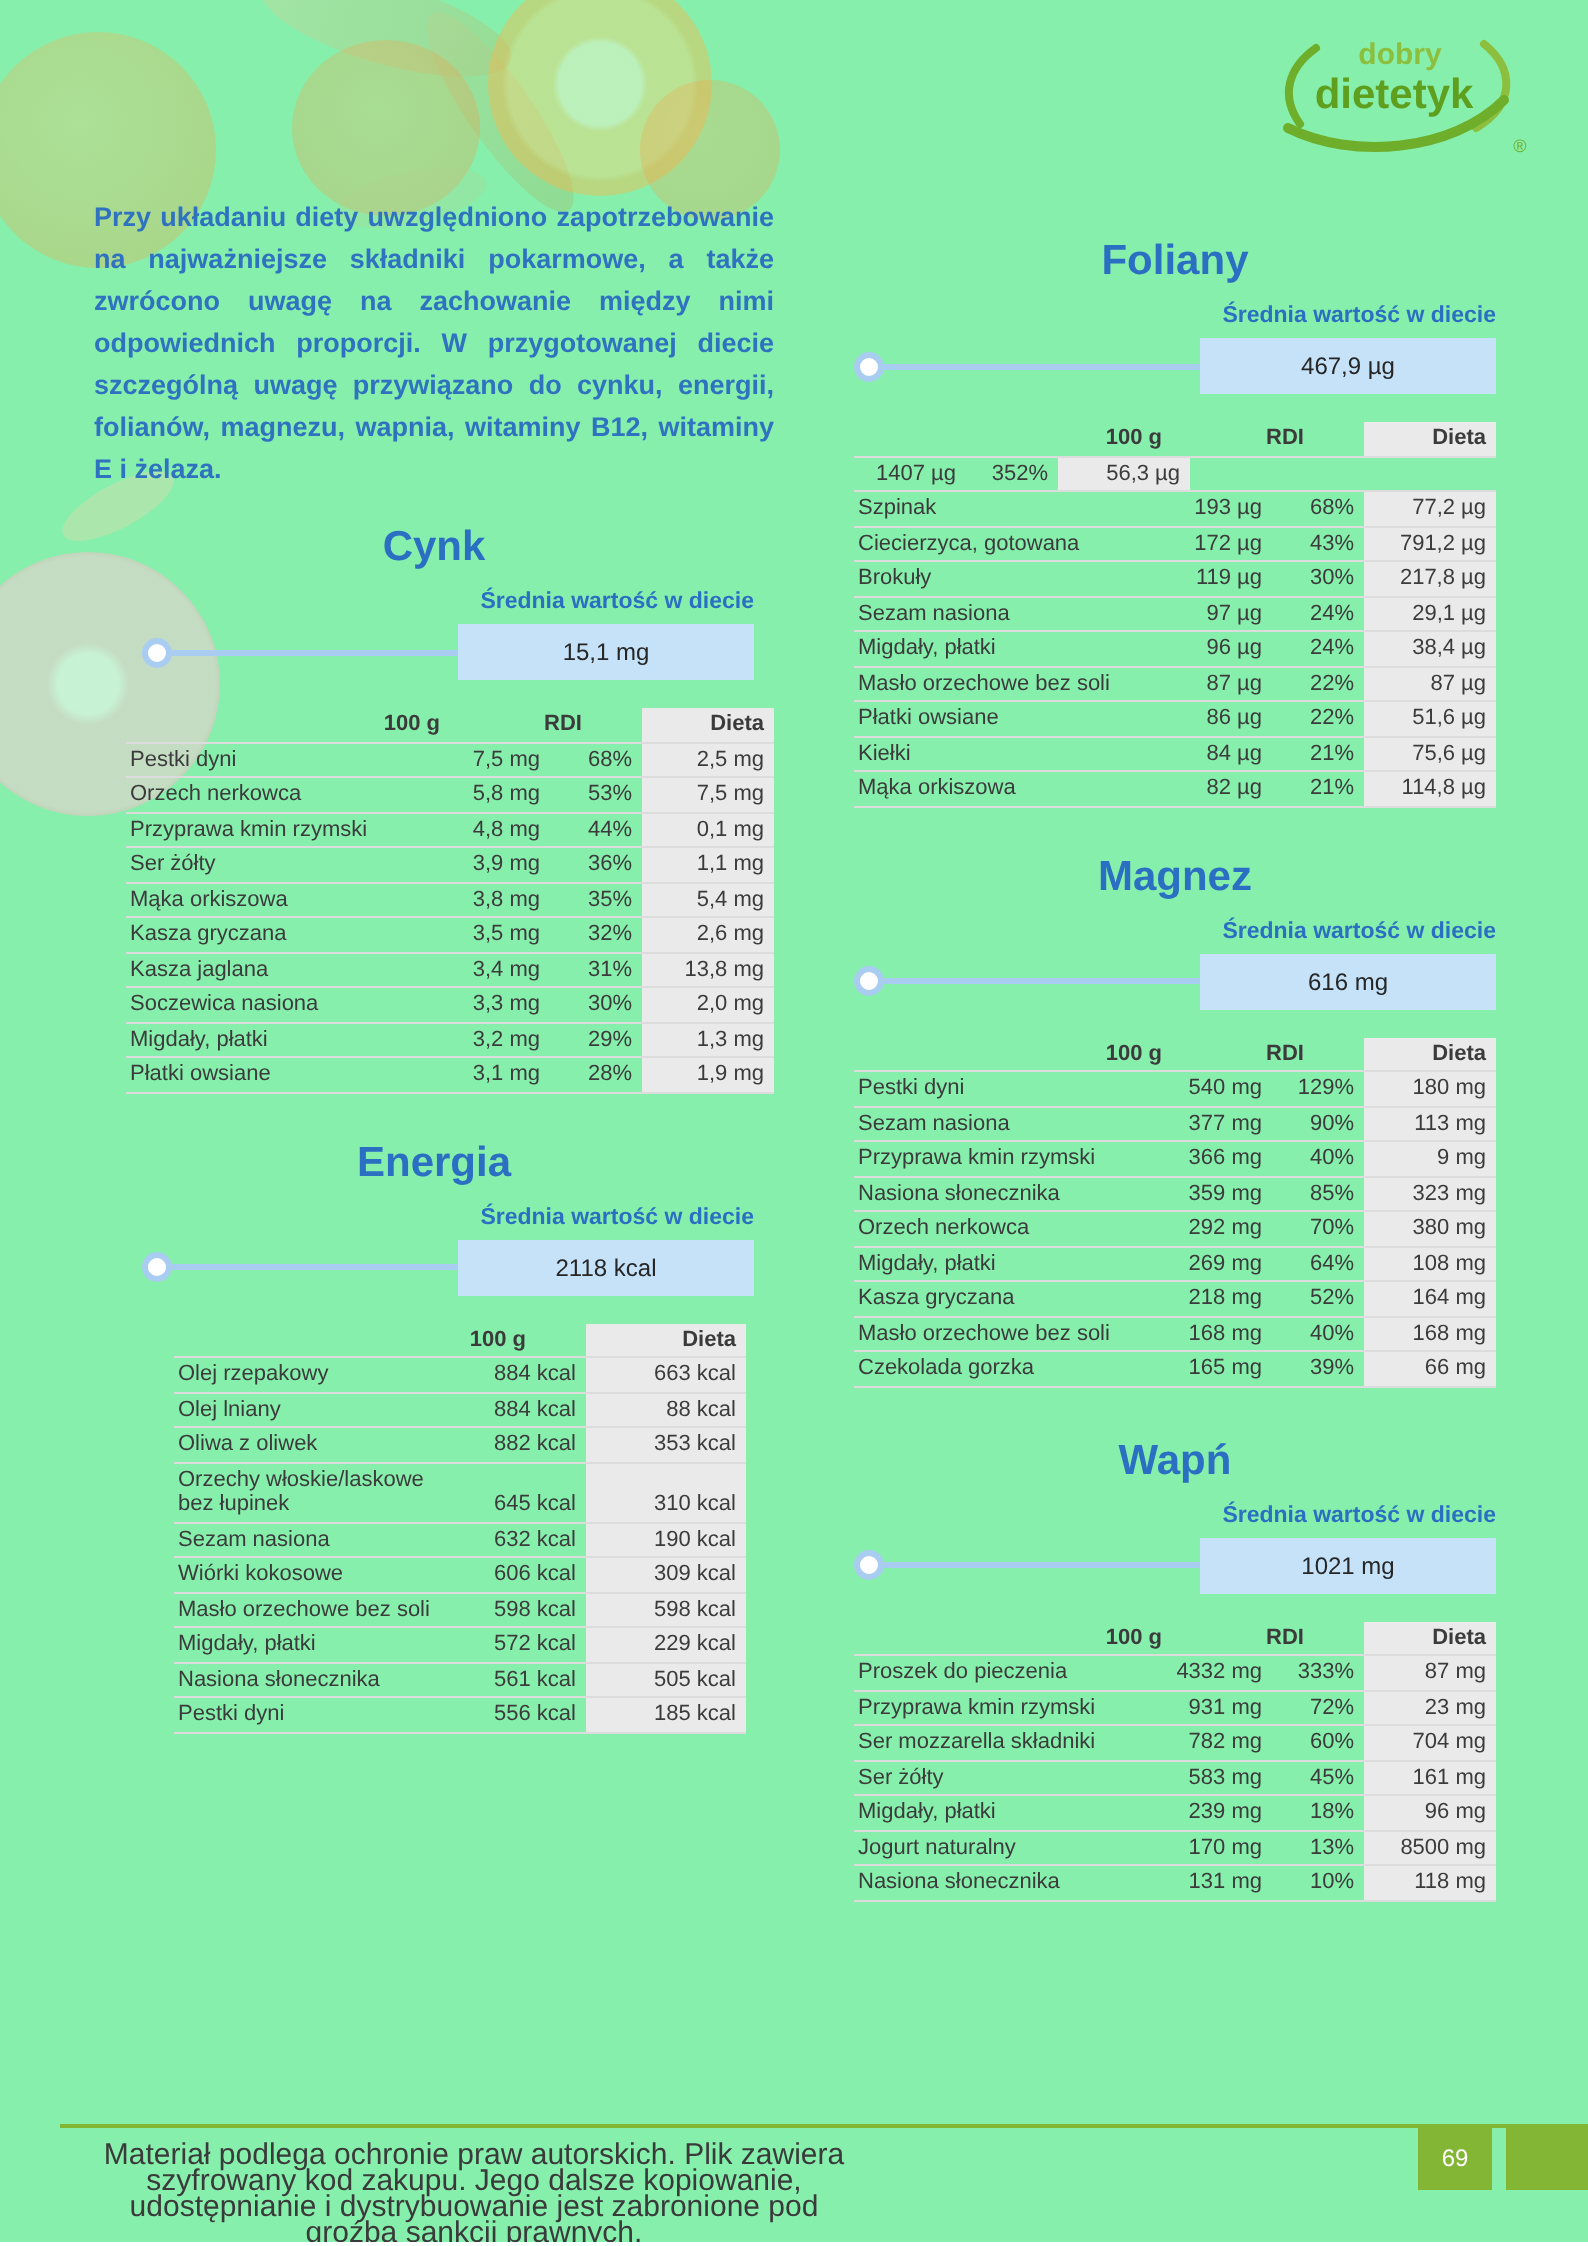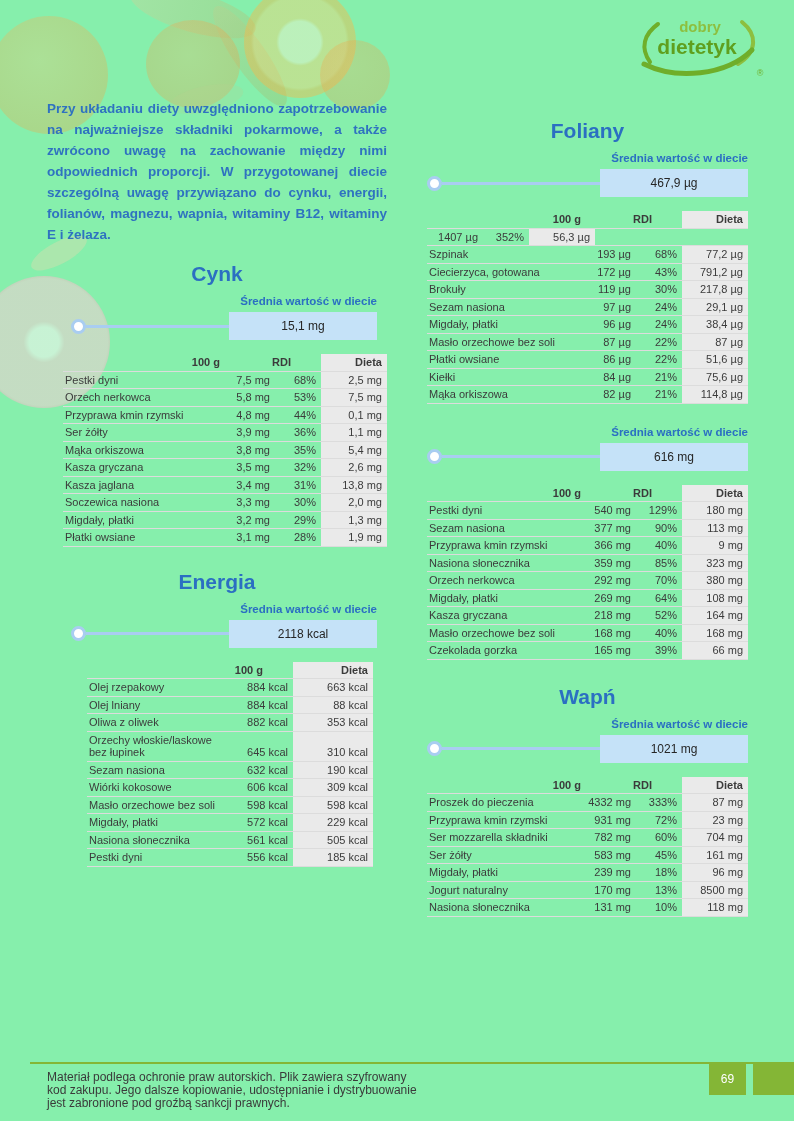--- a/index.html
+++ b/index.html
@@ -53,22 +53,22 @@
   .t-row{display:flex;align-items:flex-end;border-top:1px solid #dcdcdc;}
   .t-head{border-top:none;font-weight:bold;gap:25px;}
   .t-label{flex:1;padding:2px 4px 2px 2px;}
   .t-val{text-align:right;padding:2px 5px 2px 0;}
   .cols-3 .v0{flex:0 0 51px;} .cols-3 .v1{flex:0 0 41px;} .cols-3 .v2{flex:0 0 61px;}
   .cols-2 .v0{flex:0 0 59px;} .cols-2 .v1{flex:0 0 75px;}
   .t-val.dieta{background:#eaeaea;align-self:stretch;display:flex;
                align-items:flex-end;justify-content:flex-end;}
   
   .footer-line{position:absolute;left:30px;right:0;top:1062px;height:2px;background:#84b636;z-index:1;}
-  .footer-legal{position:absolute;left:47px;top:1071px;width:380px;font-size:12px;
-                line-height:13px;color:#3a3a3a;z-index:1;}
+  .footer-legal{position:absolute;left:47px;top:1071px;width:380px;font-size:15px;
+                line-height:13px;color:#3a3a3a;z-index:1;text-align:center;}
   .footer-site{position:absolute;right:97px;top:1134px;font-size:14px;font-weight:bold;
                color:#3d3d3d;z-index:1;}
   .page-badge{position:absolute;left:709px;top:1062px;width:37px;height:33px;background:#84b636;
               color:#fff;font-size:12px;display:flex;align-items:center;justify-content:center;z-index:2;}
   .corner-badge{position:absolute;left:753px;top:1062px;right:0;height:33px;background:#84b636;z-index:2;}
 </style>
 </head>
 <body>
 
 <div class="page">
@@ -316,20 +316,21 @@
           <div class="t-row">
             <div class="t-label">Mąka orkiszowa</div>
             <div class="t-val v0">82 µg</div>
             <div class="t-val v1">21%</div>
             <div class="t-val v2 dieta">114,8 µg</div>
           </div>
         </div>
     </div>
 
     <div class="section mt22">
+      <h2 class="sec-title">Magnez</h2>
       <div class="avg-label">Średnia wartość w diecie</div>
       <div class="avg-row">
         <span class="avg-circle"></span>
         <span class="avg-line"></span>
         <span class="avg-box">616 mg</span>
       </div>
       <div class="n-table cols-3">
           <div class="t-row t-head">
             <div class="t-label"></div>
             <div class="t-val v0">100 g</div>

